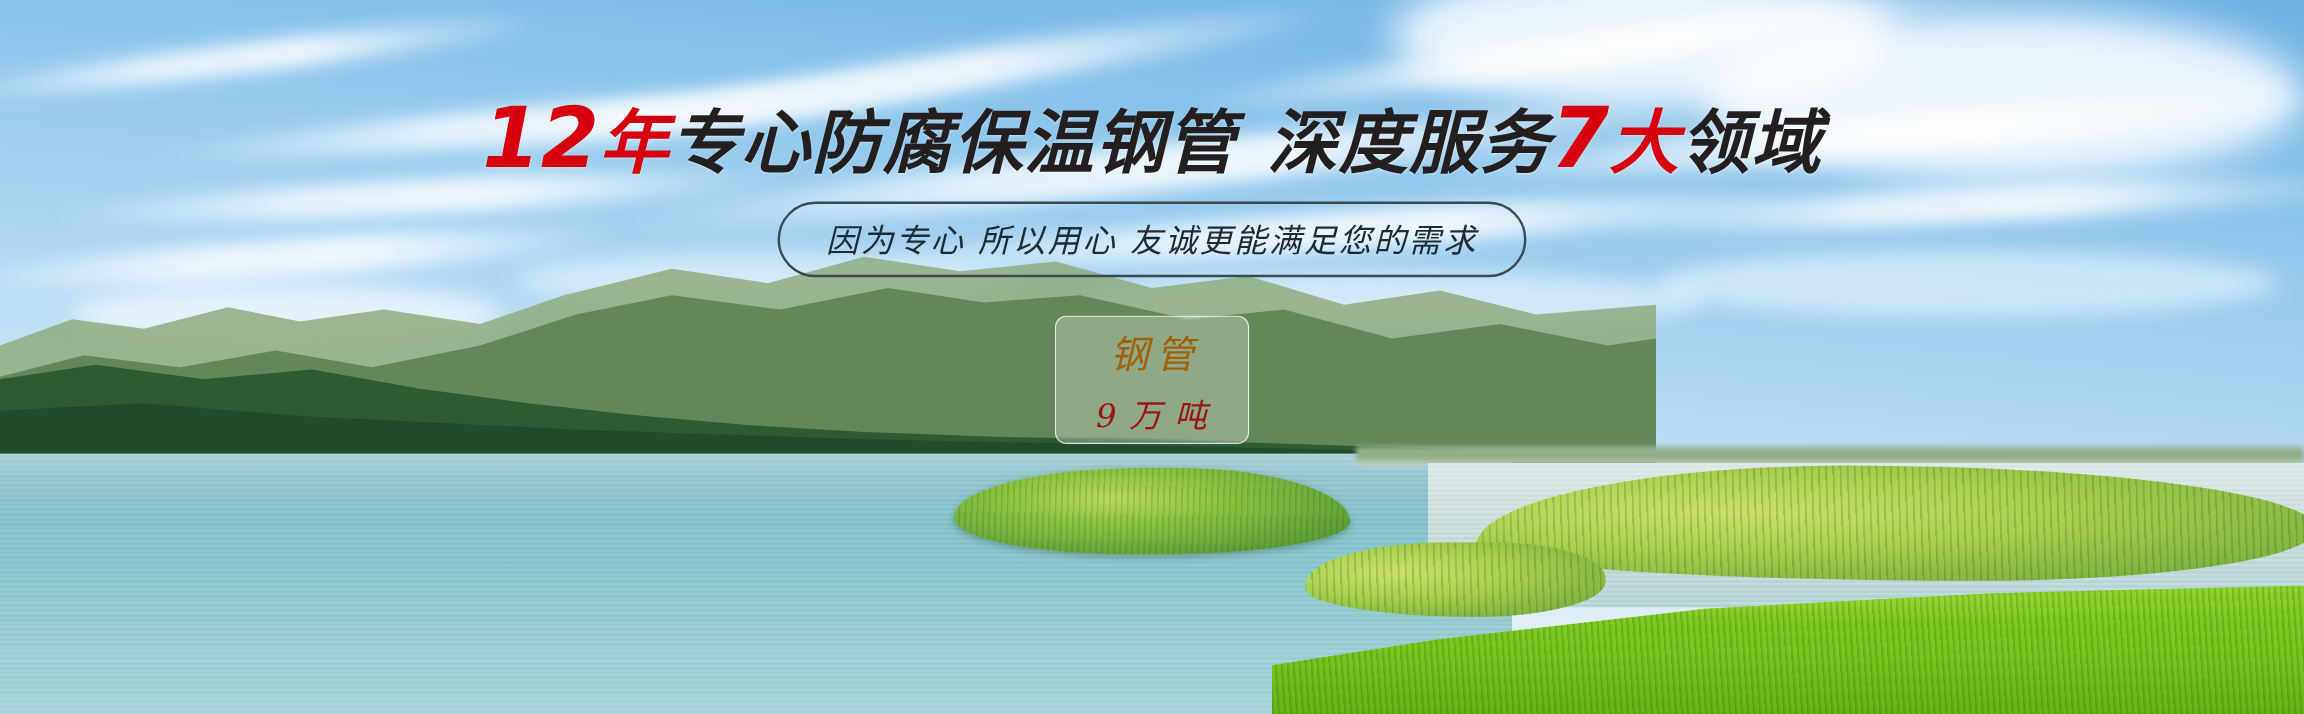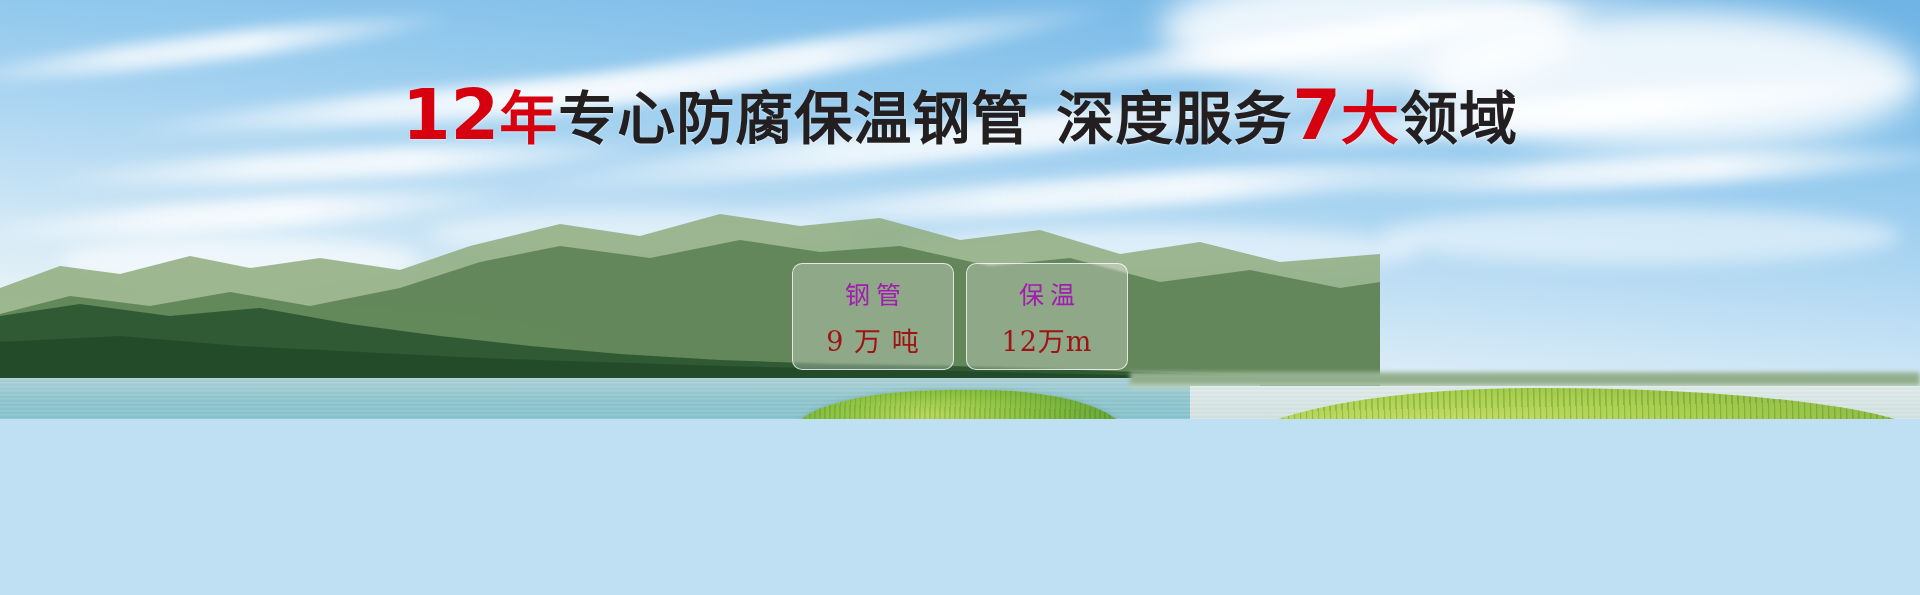--- a/index.html
+++ b/index.html
@@ -3,22 +3,23 @@
 <meta charset="utf-8">
 <title>Banner</title>
 <style>
   html,body{margin:0;padding:0;}
   body{
     width:1920px;height:595px;overflow:hidden;
     font-family:"Liberation Sans","DejaVu Sans",sans-serif;
     background:#bfe0f2;
   }
   .banner{
-    position:relative;width:1920px;height:419px;overflow:hidden;
+    position:relative;width:1920px;height:595px;overflow:hidden;
     isolation:isolate;
+    font-style:italic;
   }
 
   
   .sky{
     position:absolute;inset:0;
     background:
       linear-gradient(185deg,#6eb3e4 0%, #7dbce8 14%, #93c9ed 30%, #a9d4f1 44%, #c2e0f4 58%, #d8ebf6 70%, #e8f2f6 80%, #eef5f5 100%);
   }
   .cloud{
     position:absolute;
@@ -146,21 +147,21 @@
   .card{
     width:160px;height:105px;
     border:1px solid rgba(255,255,255,.75);
     border-radius:10px;
     background:rgba(255,255,255,.28);
     display:flex;flex-direction:column;
     align-items:center;justify-content:center;
     backdrop-filter:blur(1px);
   }
   .card .label{
-    font-size:25px;color:#a21caf;letter-spacing:6px;
+    font-size:32px;color:#a16207;letter-spacing:6px;
     text-indent:6px;
     margin-bottom:9px;
     font-family:"DejaVu Sans","Liberation Sans",sans-serif;
   }
   .card .value{
     font-size:27px;color:#9e1313;letter-spacing:1px;
     font-family:"DejaVu Serif","Liberation Serif",serif;
   }
   .card .value sup{font-size:16px;vertical-align:super;}
 </style>
@@ -218,29 +219,28 @@
 
   <div class="island" style="left:795px;top:390px;width:330px;height:72px;"></div>
 
   <div class="lawn" style="left:1060px;top:488px;width:860px;height:107px;
               clip-path:polygon(16% 42%, 42% 18%, 70% 6%, 100% 0%, 100% 100%, 0% 100%, 0% 62%);"></div>
 
   <div class="headline">
     <span class="num">12</span><span class="red">年</span><span>专心防腐保温钢管</span><span class="gap"></span><span>深度服务</span><span class="num">7</span><span class="red">大</span><span>领域</span>
   </div>
 
+  <div class="subtitle-wrap">
+    <div class="subtitle">因为专心  所以用心   友诚更能满足您的需求</div>
+  </div>
 
   <div class="cards">
 
     <div class="card">
       <div class="label">钢管</div>
       <div class="value"><span>9 万 吨</span></div>
     </div>
 
 
-    <div class="card">
-      <div class="label">保温</div>
-      <div class="value"><span>12万m</span></div>
-    </div>
 
   </div>
 
 </div>
 
 </body></html>

